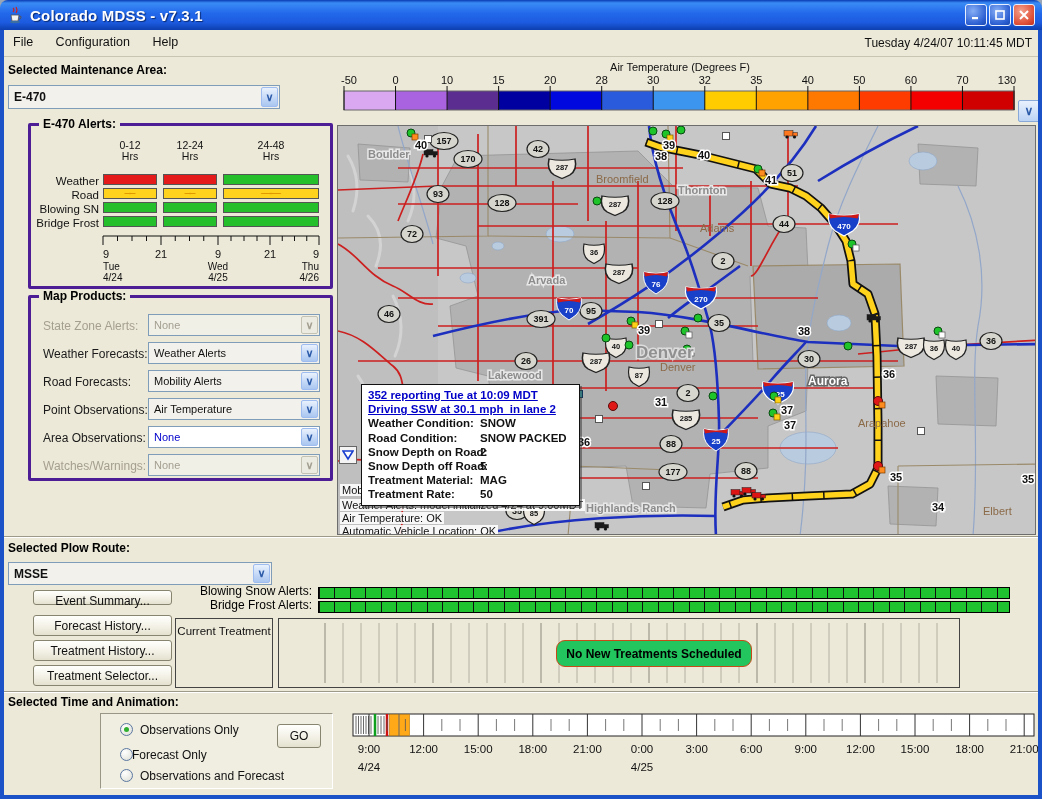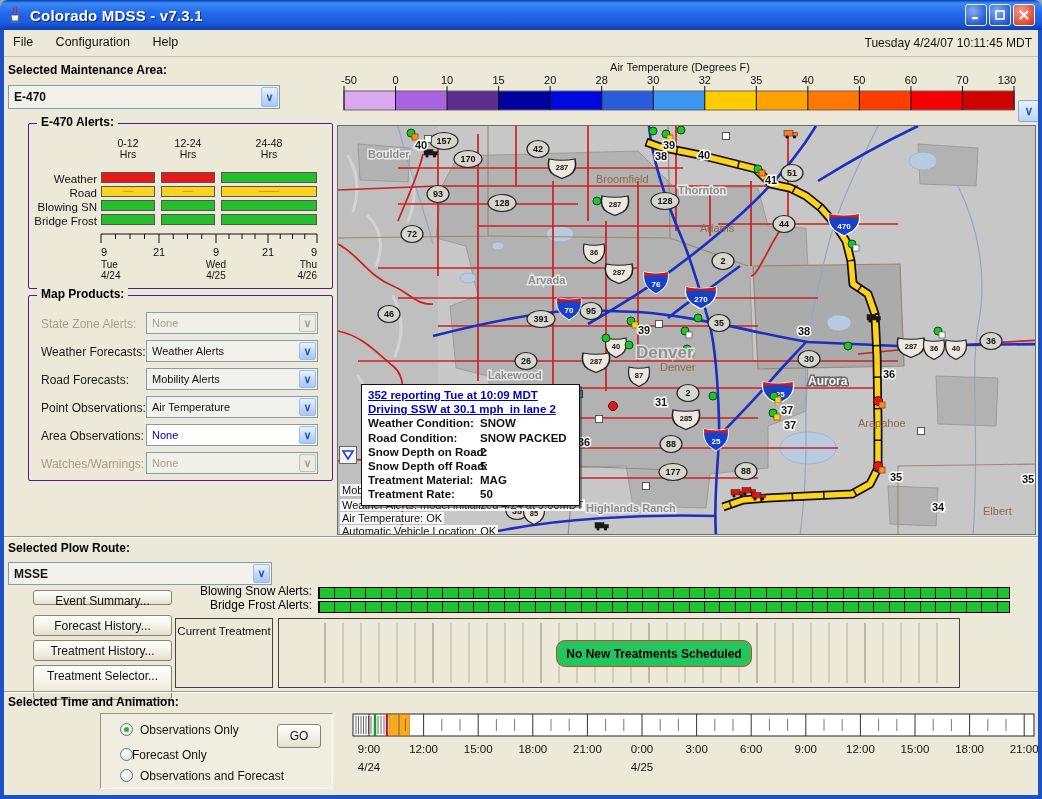--- a/index.html
+++ b/index.html
@@ -24,21 +24,21 @@
     display:flex;align-items:center;padding-left:5px;}
   .combo .cv{white-space:nowrap;overflow:hidden;}
   .combo.bold .cv{font-weight:bold;font-size:12px;}
   .combo .arrow{position:absolute;right:1px;top:1px;bottom:1px;width:17px;border:1px solid #9ebcf0;border-radius:2px;
     background:linear-gradient(#e9f1fd,#c2d7f6 60%,#aac6f0);color:#2b5aa8;font-size:11px;font-weight:bold;
     display:flex;align-items:center;justify-content:center;}
   .combo.disabled{background:#f1f0e7;color:#a39f90;}
   .combo.disabled .arrow{background:#ecebe1;border-color:#c4c2b2;color:#a39f90;}
   .combo.bluev{background:#fff;}
   .combo.bluev .cv{color:#0000cc;}
-  .group{position:absolute;border:1px solid #4c1d95;border-radius:2px;}
+  .group{position:absolute;border:3px solid #4c1d95;border-radius:2px;}
   .group .legend{position:absolute;top:-9px;left:8px;background:#ece9d8;padding:0 4px;font-size:12px;font-weight:bold;color:#000;white-space:nowrap;}
   .acell{position:absolute;height:11px;border:1px solid #555;}
   .dotted{background-image:radial-gradient(#e09a00 14%,rgba(0,0,0,0) 16%)!important;background-size:5px 4px;}
   .arow-lbl{position:absolute;font-size:11.5px;color:#111;text-align:right;width:66px;}
   .ahdr{position:absolute;font-size:10.5px;color:#111;text-align:center;line-height:11px;}
   .mprow-lbl{position:absolute;font-size:12px;color:#1a1a1a;}
   .mprow-lbl.dis{color:#a59f8f;}
   .btn{position:absolute;border:1px solid #87856f;border-radius:3px;font-size:12px;color:#111;text-align:center;
     background:linear-gradient(#fffffd,#f3f1e6 55%,#e4e1cf);}
   .map{position:absolute;border:1px solid #6d6d6d;background:#c7c7c7;overflow:hidden;}
@@ -691,21 +691,21 @@
       <div class="divider" style="top:479px;"></div>
 
       <div class="lbl" style="left:4px;top:484px;">Selected Plow Route:</div>
       <div class="combo bold" style="left:4px;top:505px;width:264px;height:23px;">
         <span class="cv">MSSE</span>
         <span class="arrow">∨</span>
       </div>
       <div class="btn" style="left:29px;top:533px;width:139px;height:15px;line-height:20px;">Event Summary...</div>
       <div class="btn" style="left:29px;top:558px;width:139px;height:21px;line-height:20px;">Forecast History...</div>
       <div class="btn" style="left:29px;top:583px;width:139px;height:21px;line-height:20px;">Treatment History...</div>
-      <div class="btn" style="left:29px;top:608px;width:139px;height:35px;line-height:20px;">Treatment Selector...</div>
+      <div class="btn" style="left:29px;top:608px;width:139px;height:21px;line-height:20px;">Treatment Selector...</div>
 
       <div class="barlbl" style="left:140px;top:527px;">Blowing Snow Alerts:</div>
       <div class="barlbl" style="left:140px;top:541px;">Bridge Frost Alerts:</div>
       <div class="gbar" style="left:314px;top:530px;width:692px;"></div>
       <div class="gbar" style="left:314px;top:544px;width:692px;"></div>
 
       <div class="boxed" style="left:171px;top:561px;width:98px;height:70px;">
         <div style="text-align:center;margin-top:6px;font-size:11.5px;color:#111;">Current Treatment</div>
       </div>
       <div class="boxed" style="left:274px;top:561px;width:682px;height:70px;">

